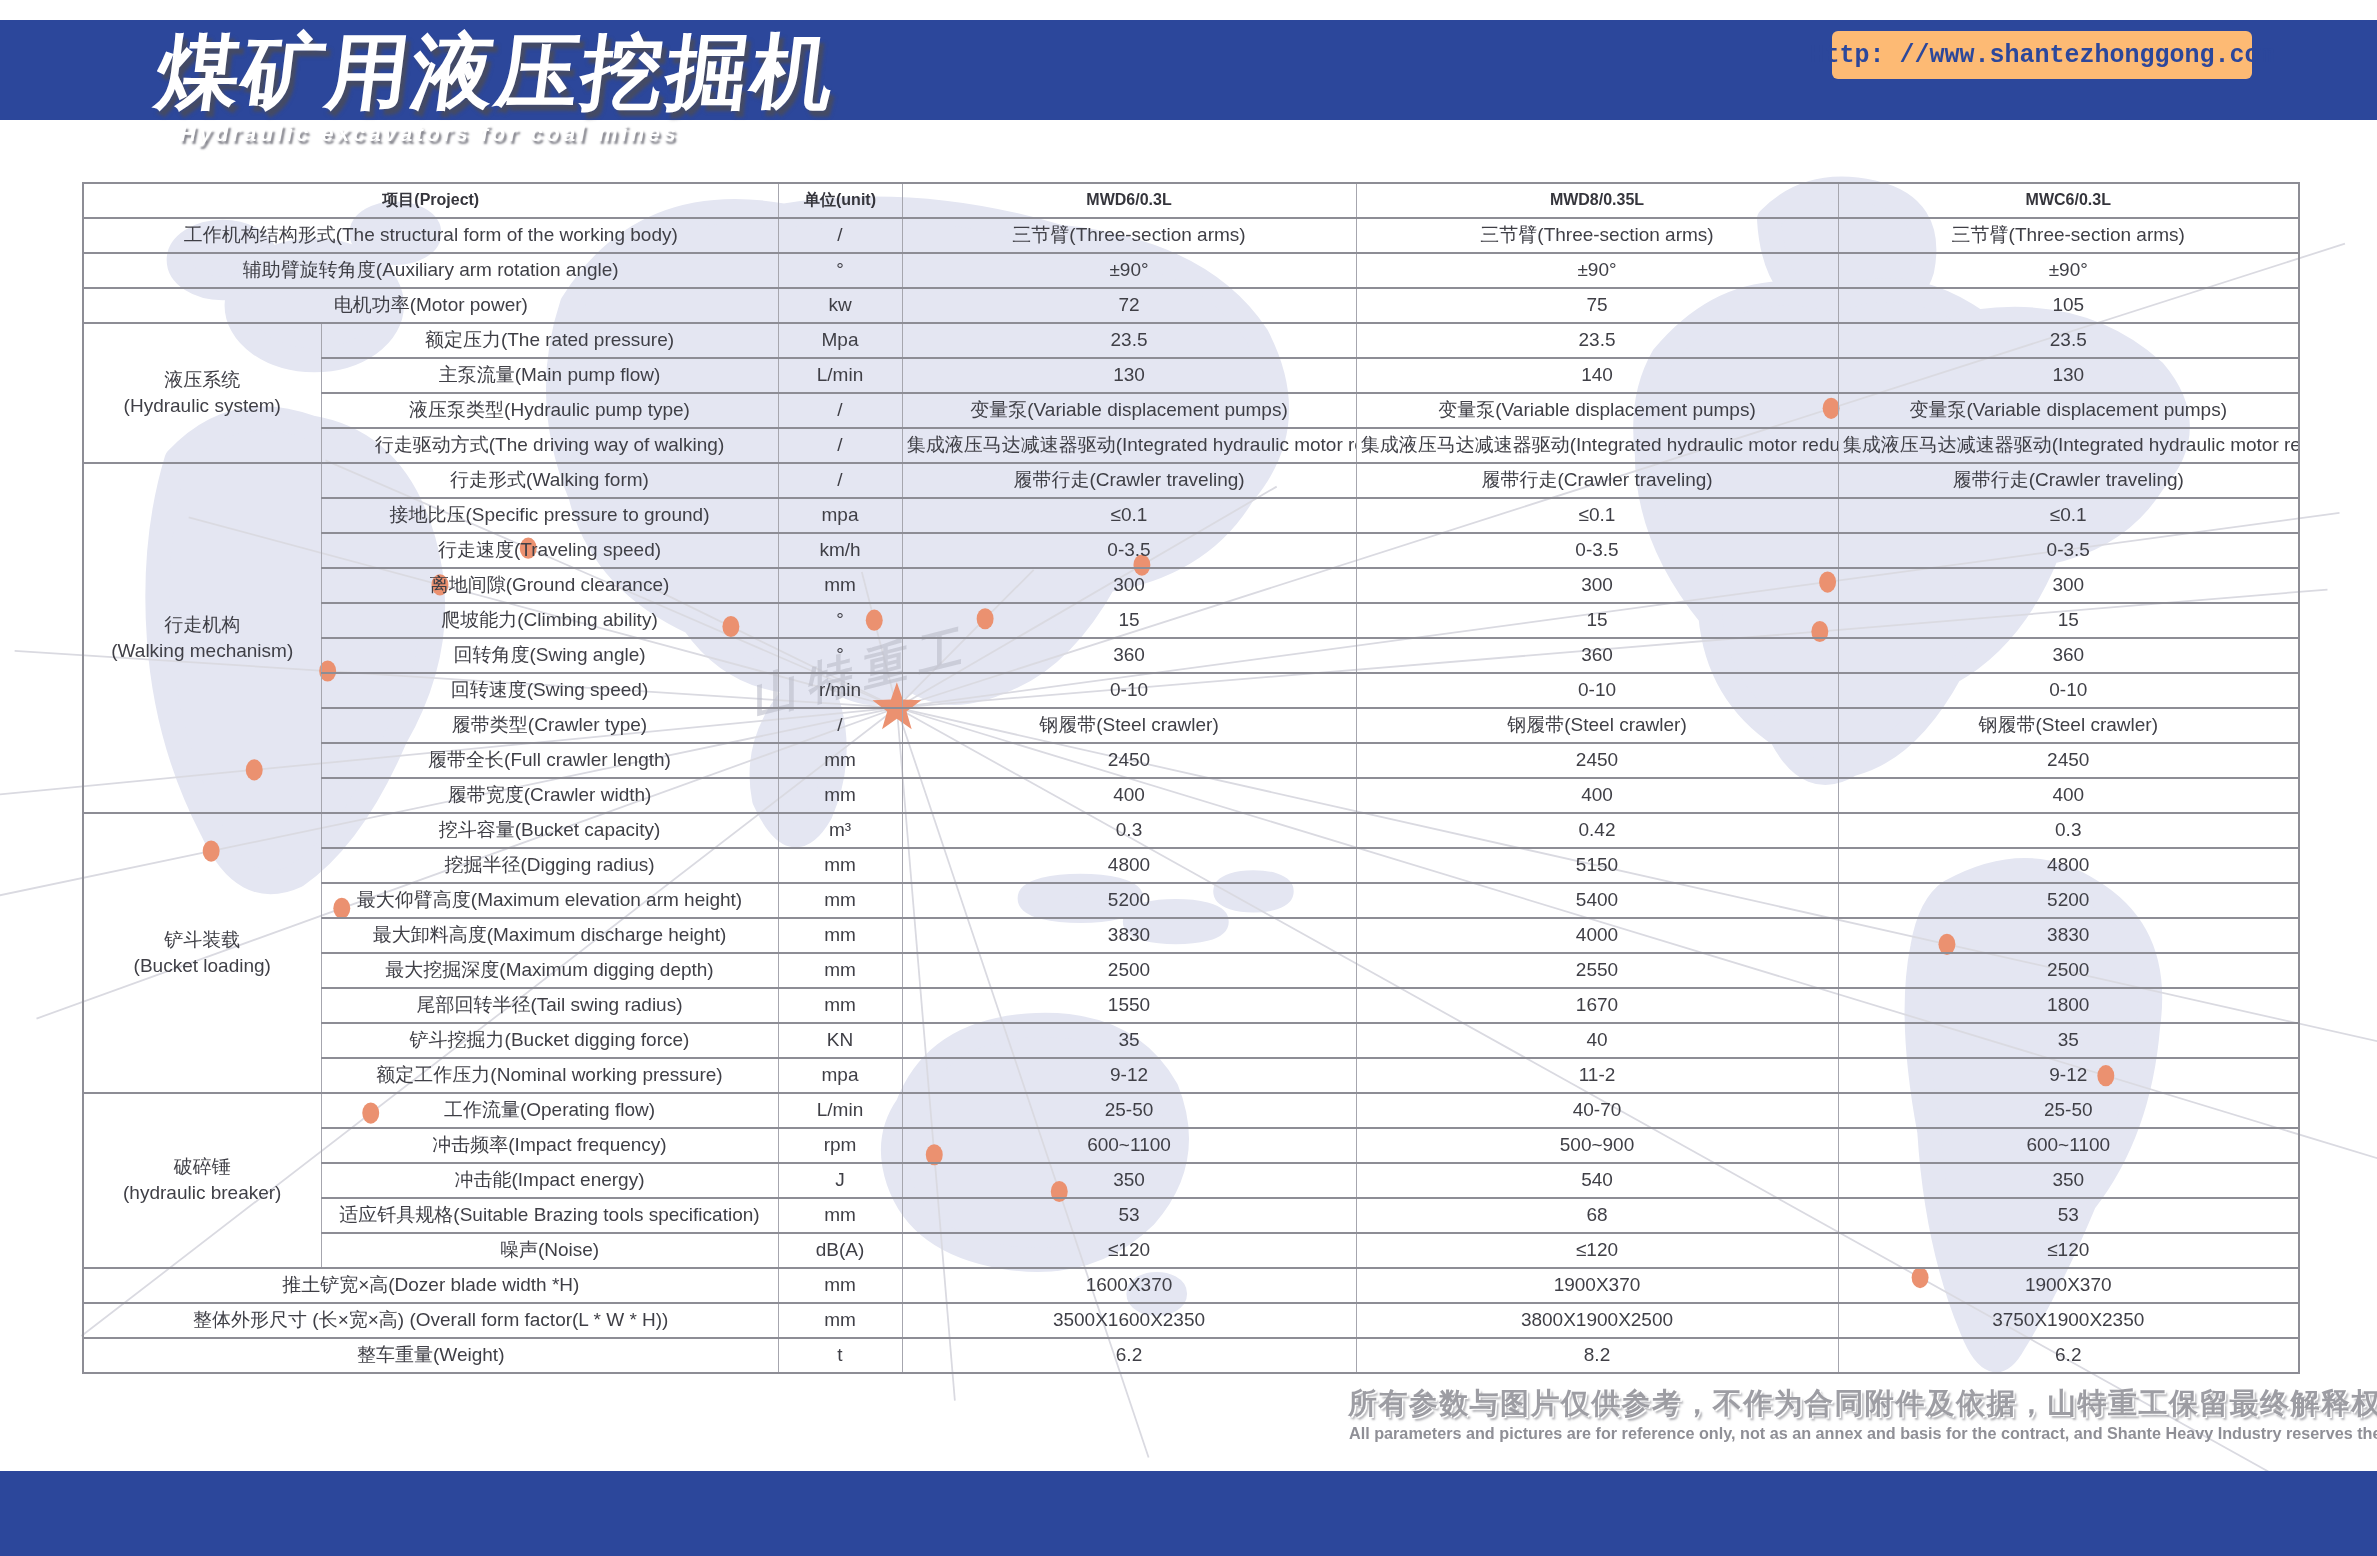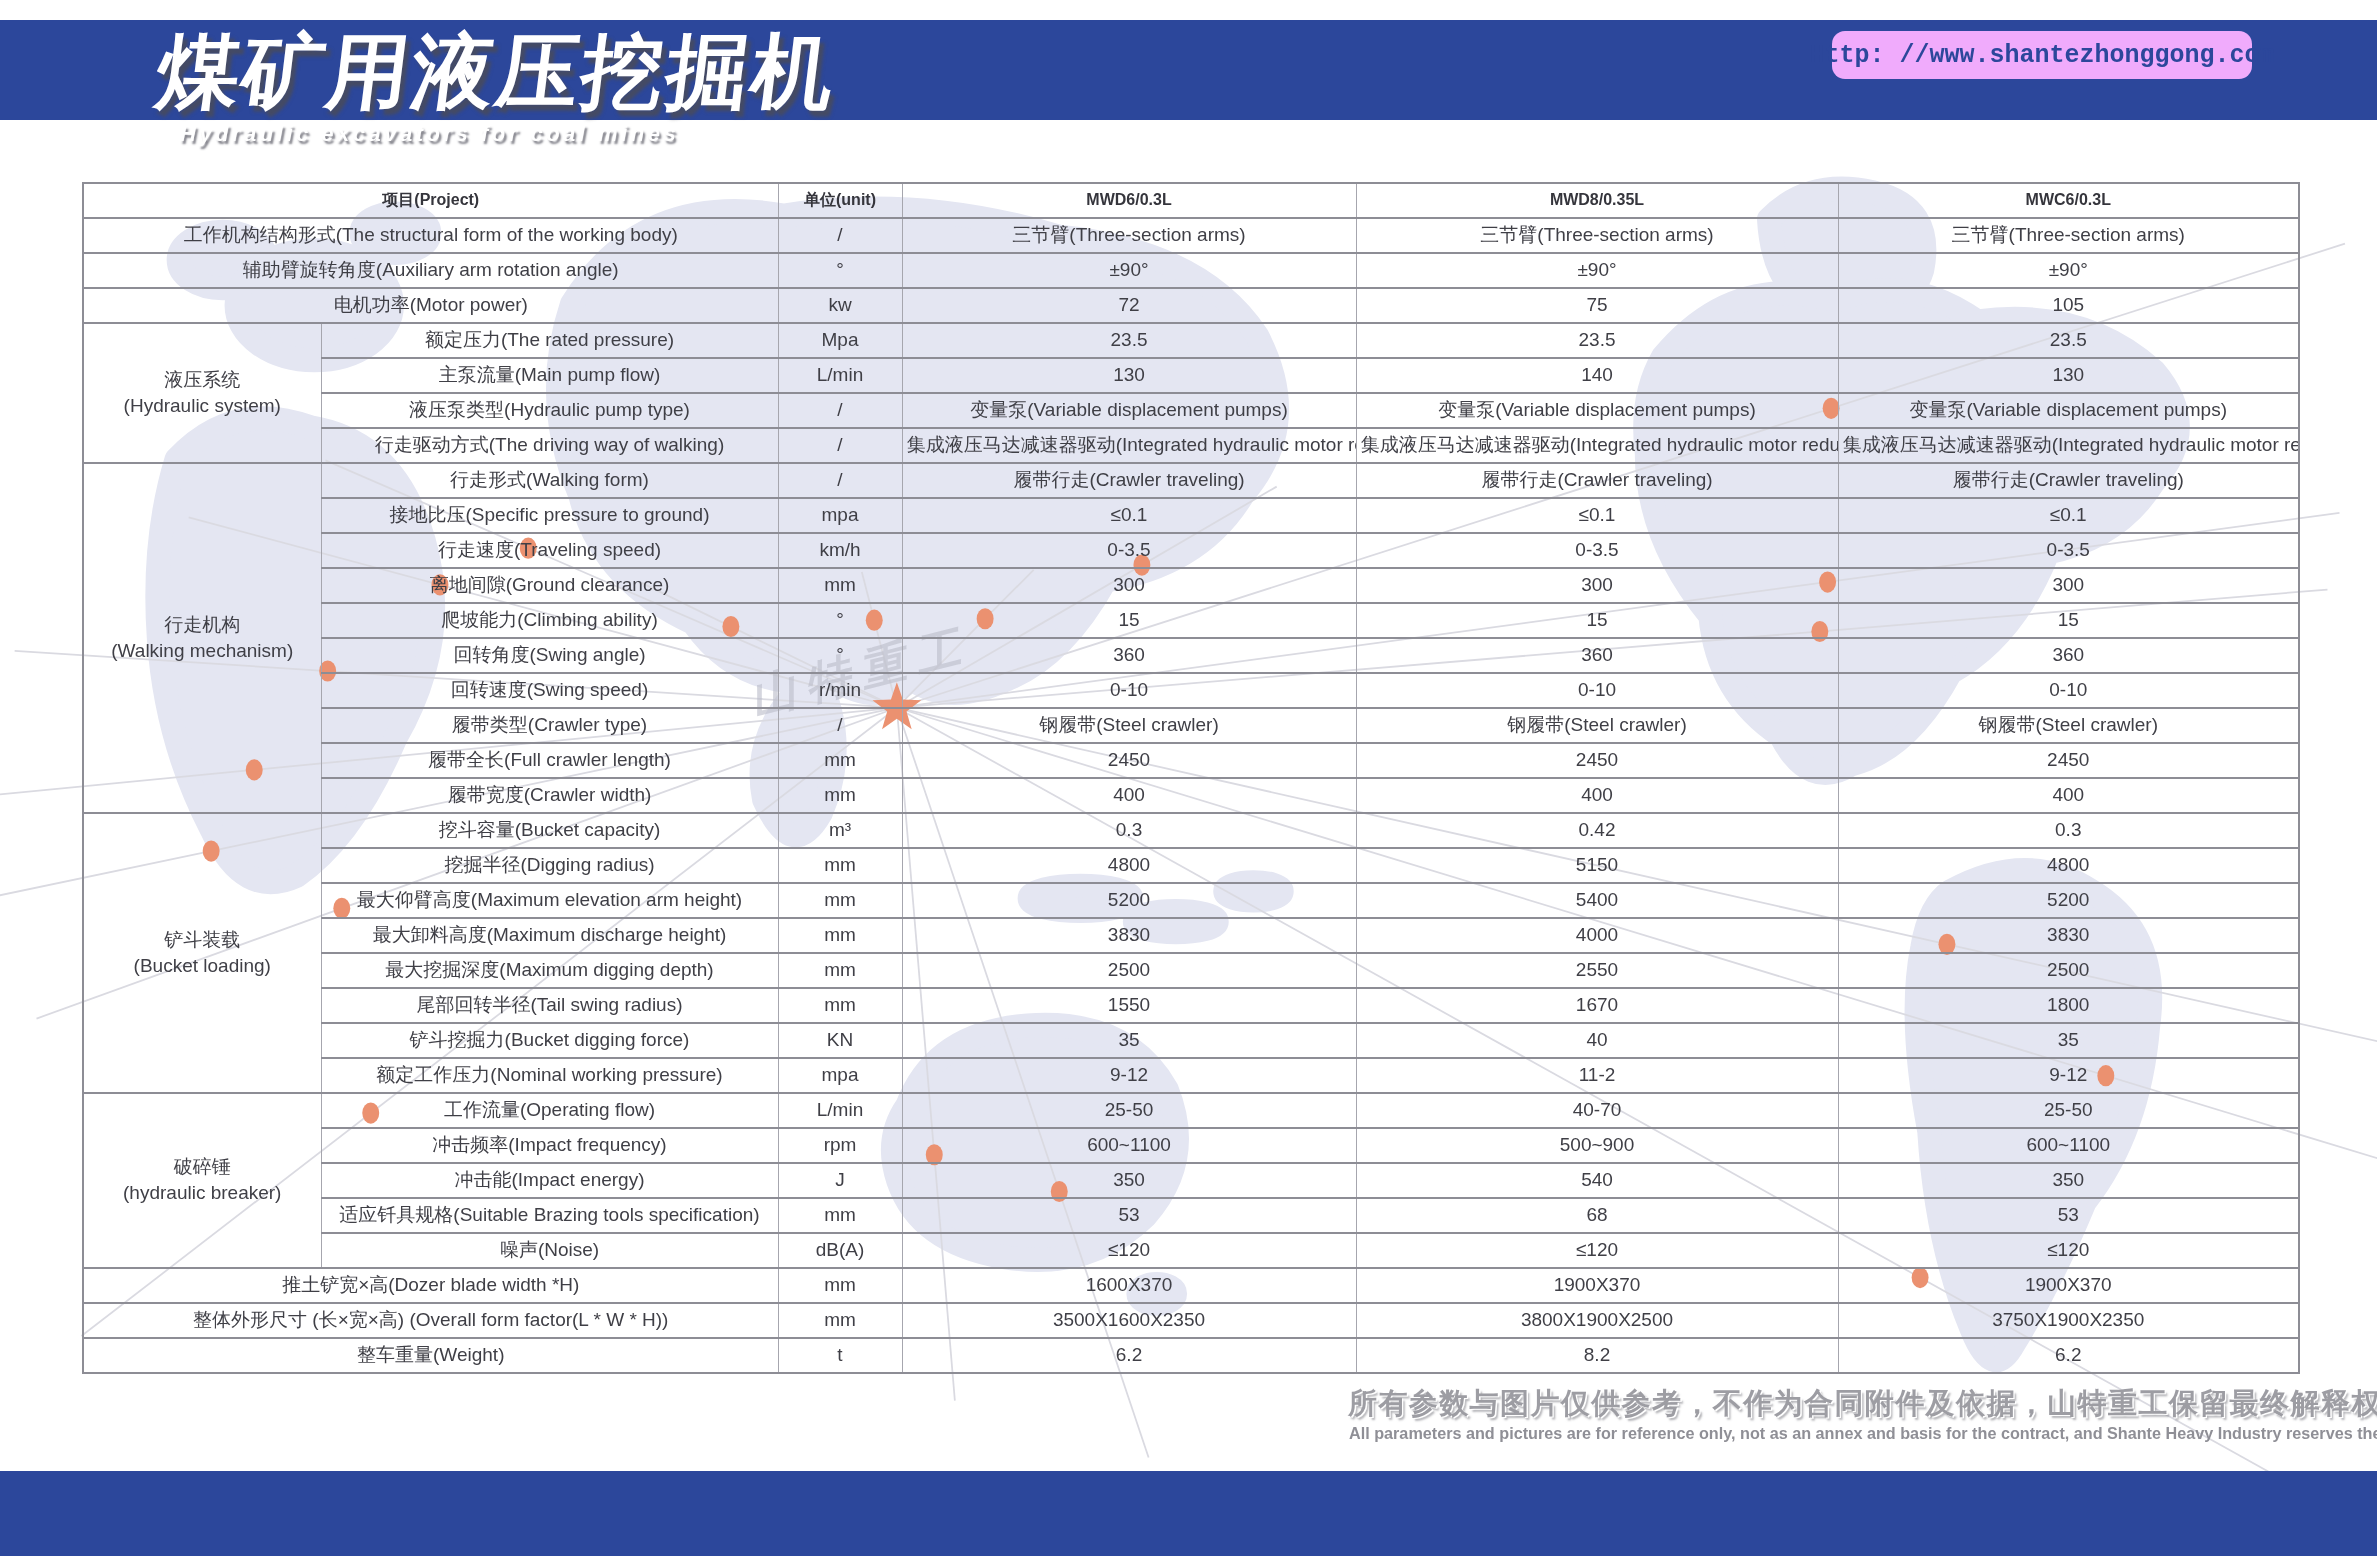--- a/index.html
+++ b/index.html
@@ -8,22 +8,22 @@
   
   .top-bar{position:absolute;left:0;top:20px;width:2377px;height:100px;background:#2c479b;}
   .brand{position:absolute;left:152px;top:25.4px;z-index:3;}
   .brand-cn{font-size:82px;font-weight:900;color:#ffffff;letter-spacing:2.8px;line-height:1.15;
             transform:skewX(-7deg);transform-origin:left bottom;
             text-shadow:5px 5.7px 3.5px rgba(75,75,85,.78);white-space:nowrap;}
   .brand-en{margin-top:1.4px;font-size:22px;font-weight:bold;font-style:italic;letter-spacing:3.5px;
             color:#ffffff;text-shadow:2.1px 2.8px 2.1px rgba(110,110,120,.85);white-space:nowrap;margin-left:28px;}
   .tech-title{position:absolute;left:766px;top:44px;z-index:3;font-size:35px;font-weight:bold;
               font-style:italic;color:#ffffff;letter-spacing:0.7px;white-space:nowrap;}
-  .url-box{position:absolute;left:1832px;top:31px;width:420px;height:48px;background:#f0abfc;
-           border-radius:13px;z-index:3;display:flex;align-items:center;justify-content:center;}
+  .url-box{position:absolute;left:1832px;top:31px;width:420px;height:48px;background:#fdba74;
+           border-radius:6px;z-index:3;display:flex;align-items:center;justify-content:center;}
   .url-text{font-family:"Liberation Mono",monospace;font-size:25px;font-weight:bold;color:#2c479b;white-space:nowrap;}
   
   .deco{position:absolute;left:0;top:0;z-index:0;}
   
   table.spec{position:absolute;left:82px;top:182px;width:2215px;z-index:1;border-collapse:collapse;
              table-layout:fixed;background:transparent;}
   table.spec th,table.spec td{border-left:1.4px solid #a6a6ae;border-right:1.4px solid #a6a6ae;
              border-top:2.1px solid #8d8d95;border-bottom:2.1px solid #8d8d95;
              text-align:center;vertical-align:middle;padding:0 4.2px;overflow:hidden;white-space:nowrap;}
   table.spec{border:2.1px solid #8d8d95;}

